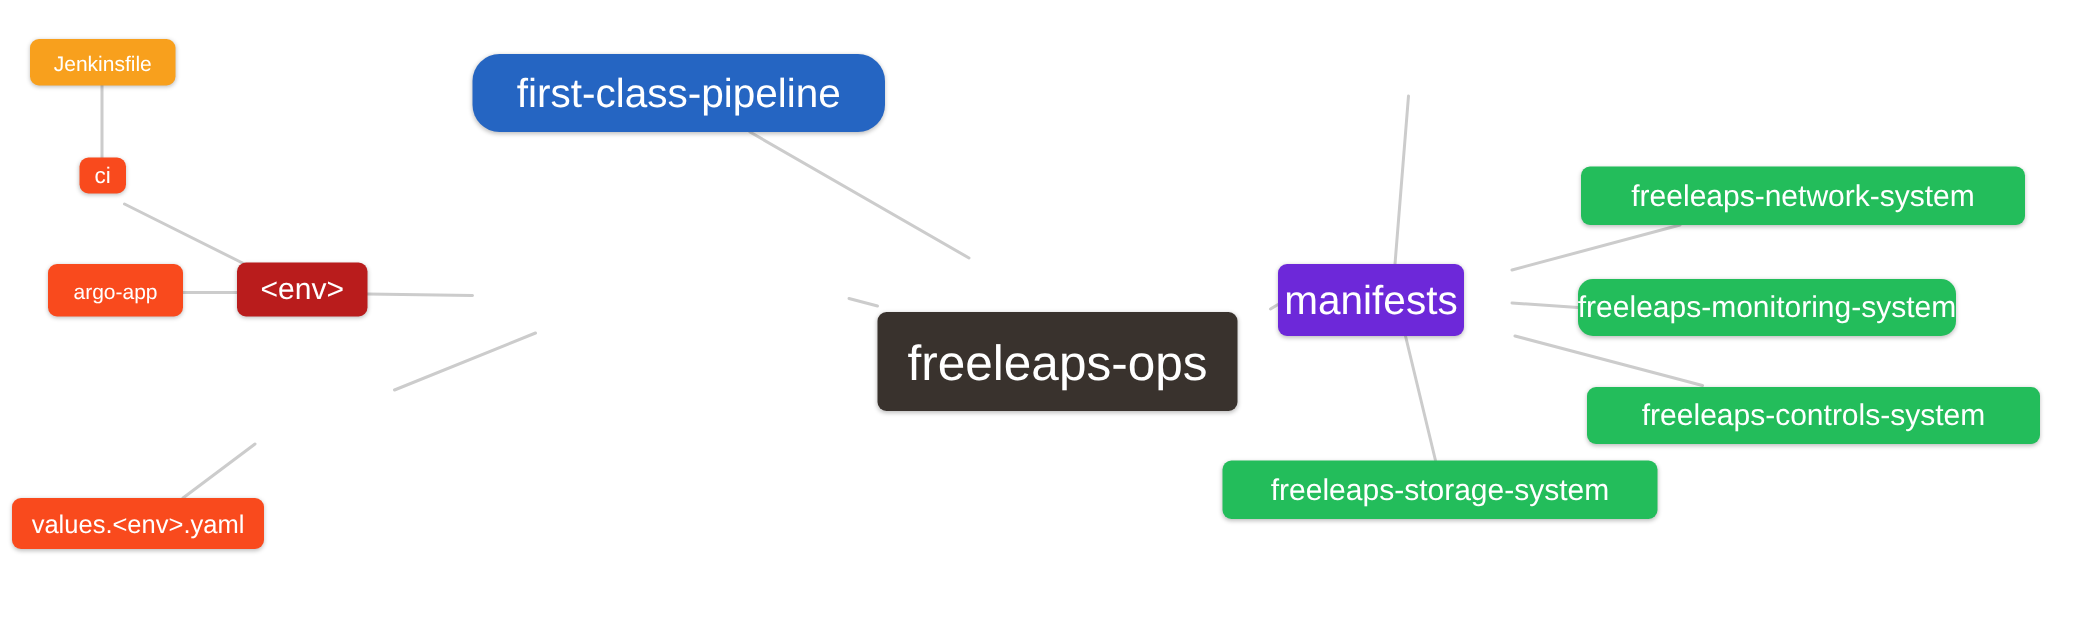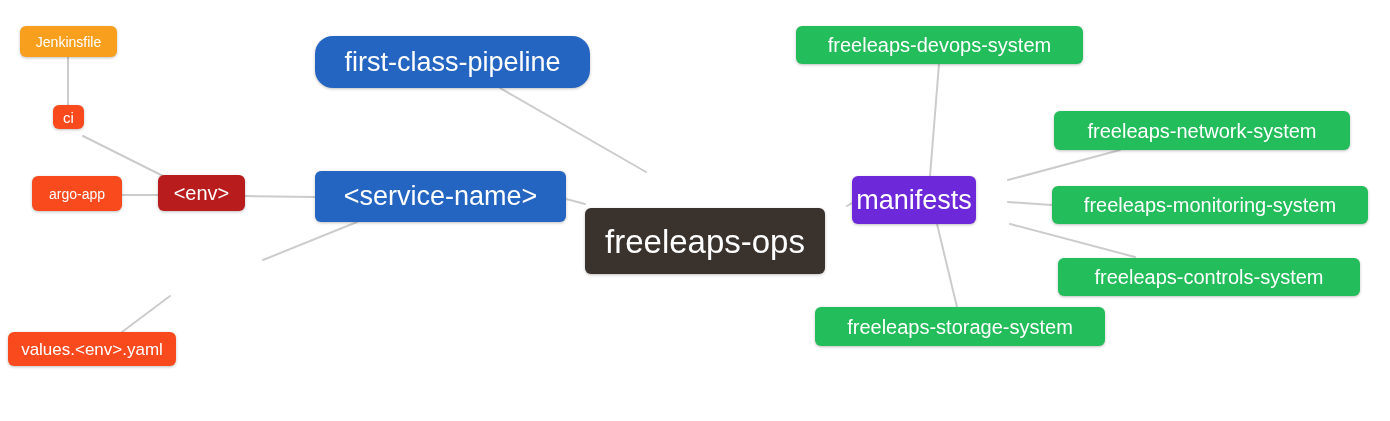--- a/index.html
+++ b/index.html
@@ -69,36 +69,30 @@
     </div>
     <div class="node" style="left: 32px; top: 176px; width: 90px; height: 35px; font-size: 14px; background: rgb(249, 74, 29); color: rgb(255, 255, 255);">
       <span>argo-app</span>
     </div>
     <div class="node" style="left: 158px; top: 175px; width: 87px; height: 36px; font-size: 20px; background: #b91c1c; color: rgb(255, 255, 255);">
       <span>&lt;env&gt;</span>
     </div>
     <div class="node" style="left: 315px; top: 36px; width: 275px; height: 52px; font-size: 27px; background: rgb(37, 101, 194); color: rgb(255, 255, 255); border-radius: 18px;">
       <span>first-class-pipeline</span>
     </div>
-    <div class="node" style="left: 315px; top: 171px; width: 251px; height: 51px; font-size: 27px; background: rgb(37, 101, 194); color: rgb(255, 255, 255);">
-      <span>&lt;service-name&gt;</span>
-    </div>
     <div class="node" style="left: 585px; top: 172px; width: 240px; height: 66px; font-size: 33px; background: rgb(57, 50, 45); color: rgb(255, 255, 255); margin-top: 36px;">
       <span>freeleaps-ops</span>
     </div>
     <div class="node" style="left: 852px; top: 176px; width: 124px; height: 48px; font-size: 27px; background: #6d28d9; color: rgb(255, 255, 255);">
       <span>manifests</span>
     </div>
-    <div class="node" style="left: 796px; top: 26px; width: 287px; height: 38px; font-size: 20px; background: rgb(35, 189, 91); color: rgb(255, 255, 255);">
-      <span>freeleaps-devops-system</span>
-    </div>
     <div class="node" style="left: 1054px; top: 111px; width: 296px; height: 39px; font-size: 20px; background: rgb(35, 189, 91); color: rgb(255, 255, 255);">
       <span>freeleaps-network-system</span>
     </div>
-    <div class="node" style="left: 1052px; top: 186px; width: 316px; height: 38px; font-size: 20px; background: rgb(35, 189, 91); color: rgb(255, 255, 255);">
+    <div class="node" style="left: 1052px; top: 186px; width: 252px; height: 38px; font-size: 20px; background: rgb(35, 189, 91); color: rgb(255, 255, 255); border-radius: 10px;">
       <span>freeleaps-monitoring-system</span>
     </div>
     <div class="node" style="left: 1058px; top: 258px; width: 302px; height: 38px; font-size: 20px; background: rgb(35, 189, 91); color: rgb(255, 255, 255);">
       <span>freeleaps-controls-system</span>
     </div>
     <div class="node" style="left: 815px; top: 307px; width: 290px; height: 39px; font-size: 20px; background: rgb(35, 189, 91); color: rgb(255, 255, 255);">
       <span>freeleaps-storage-system</span>
     </div>
     <div class="node" style="left: 8px; top: 332px; width: 168px; height: 34px; font-size: 17px; background: rgb(249, 74, 29); color: rgb(255, 255, 255);">
       <span>values.&lt;env&gt;.yaml</span>

